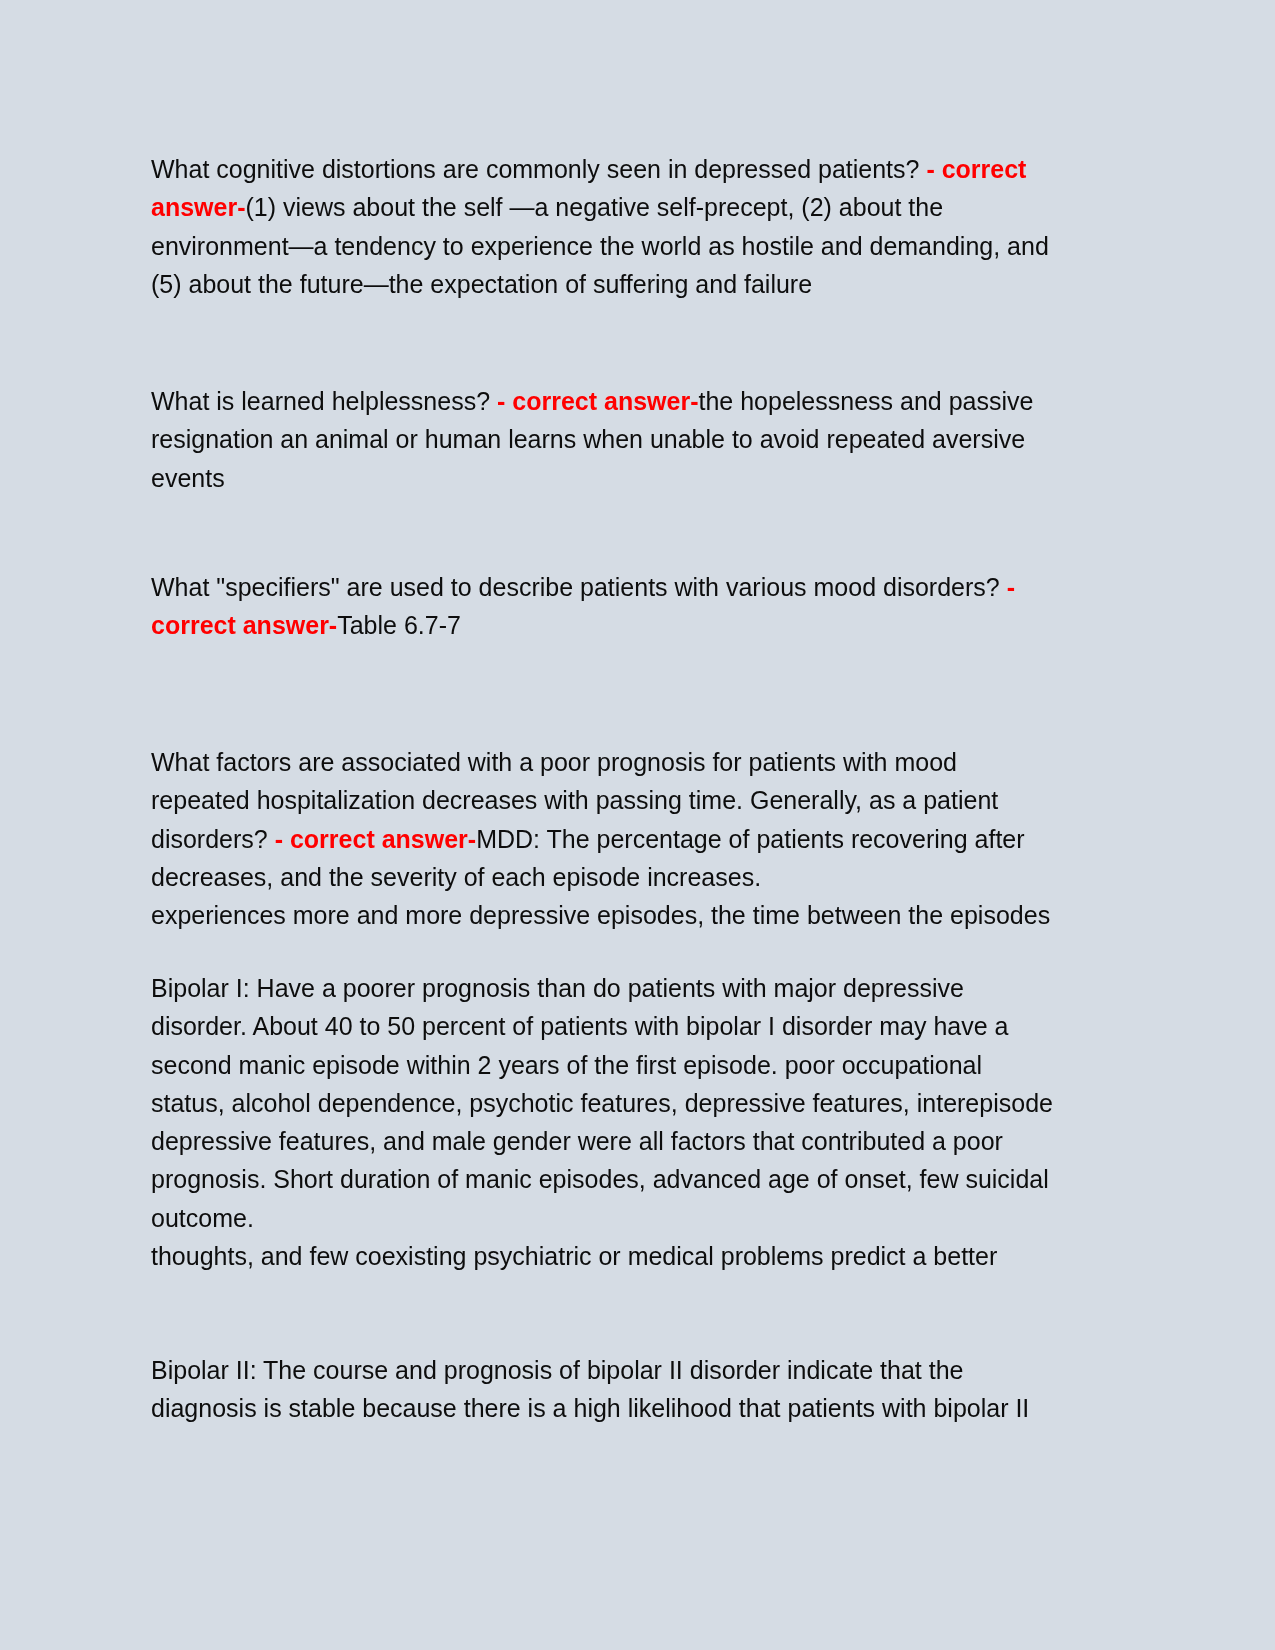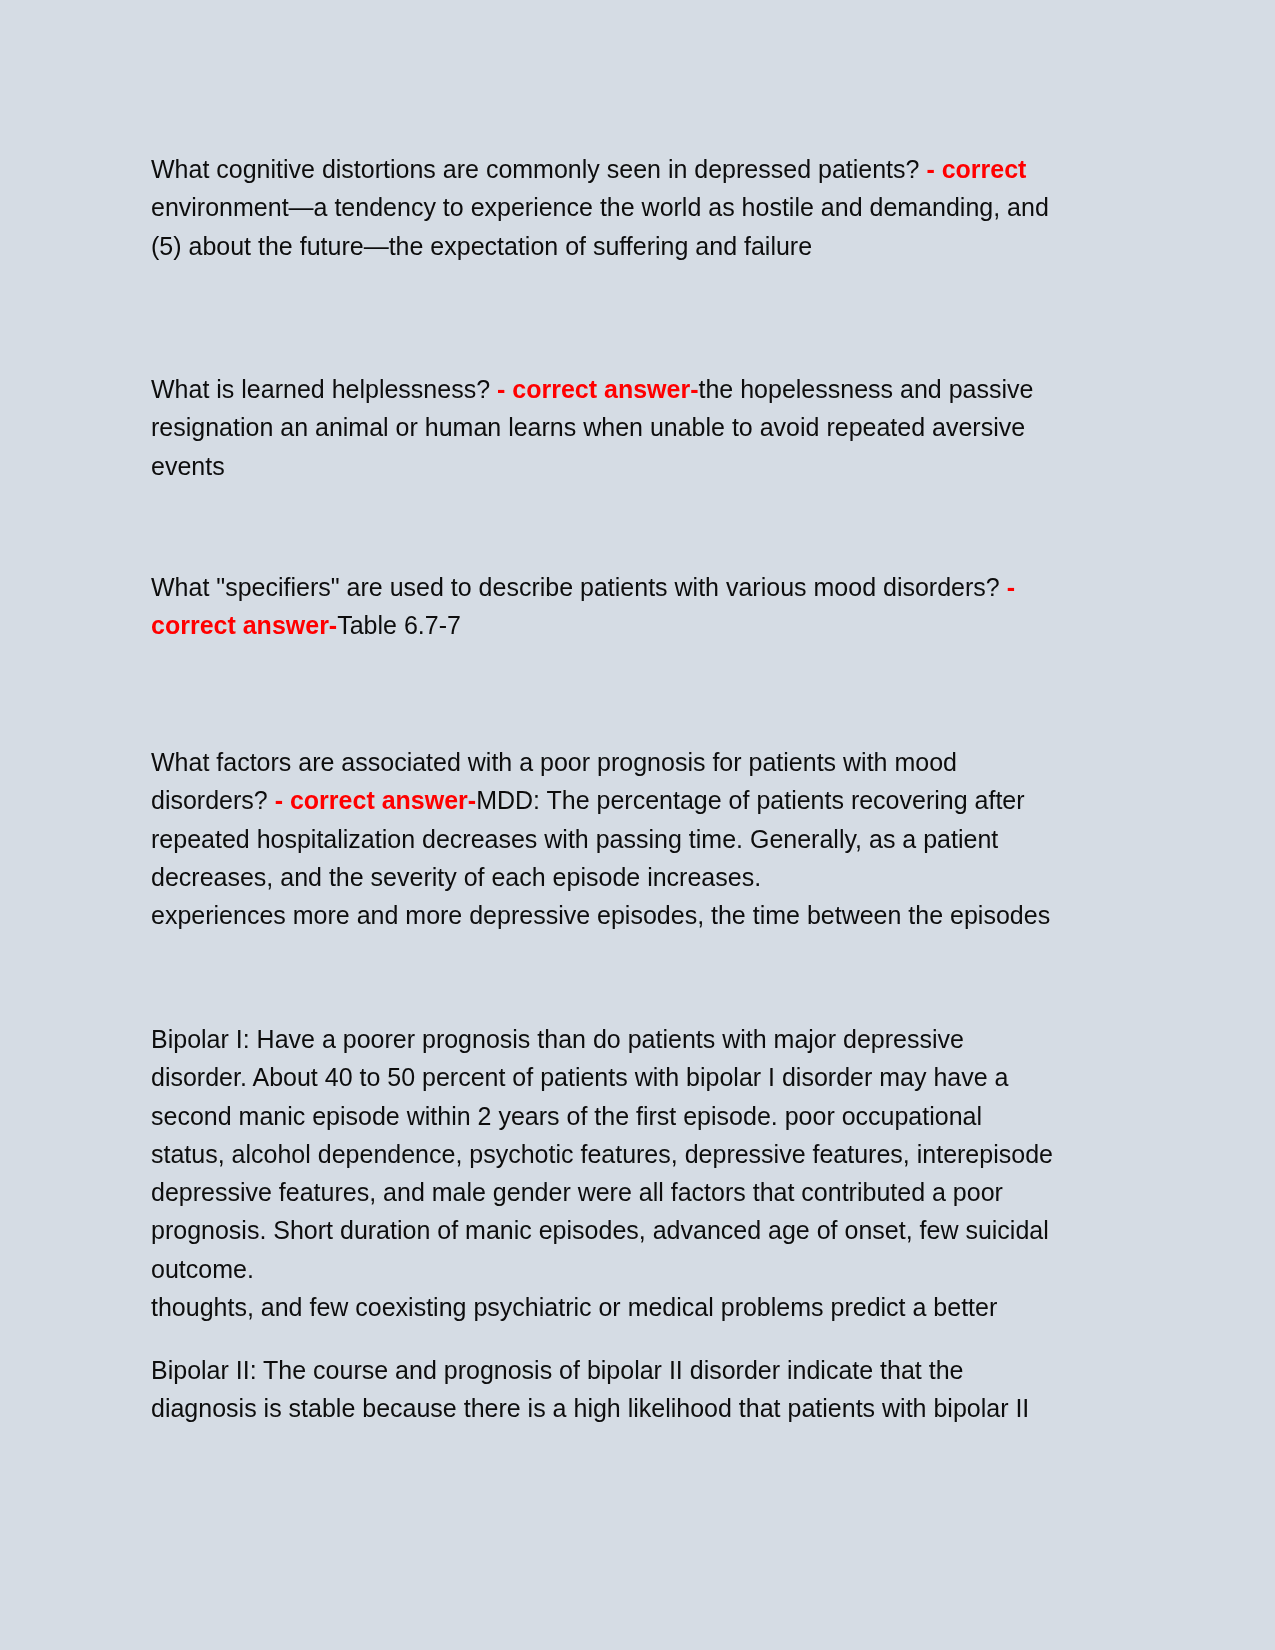--- a/index.html
+++ b/index.html
@@ -32,48 +32,49 @@
     .line {
       display: block;
       white-space: nowrap;
       height: 38.3px;
     }
     .hl {
       color: #FF0000;
       font-weight: bold;
     }
     #p1 { top: 150px; }
-    #p2 { top: 370px; }
+    #p2 { top: 382px; }
     #p3 { top: 568px; }
     #p4 { top: 743px; }
-    #p5 { top: 1020px; }
+    #p5 { top: 969px; }
     #p6 { top: 1351px; }
   </style>
 </head>
 <body>
 
 <div class="page">
   <div class="para" id="p1">
       <span class="line"><span>What cognitive distortions are commonly seen in depressed patients? </span><span class="hl">- correct</span></span>
+      <span class="line"><span class="hl">answer-</span><span>(1) views about the self —a negative self-precept, (2) about the</span></span>
       <span class="line"><span>environment—a tendency to experience the world as hostile and demanding, and</span></span>
       <span class="line"><span>(5) about the future—the expectation of suffering and failure</span></span>
     </div>
   <div class="para" id="p2">
       <span class="line"><span>What is learned helplessness? </span><span class="hl">- correct answer-</span><span>the hopelessness and passive</span></span>
       <span class="line"><span>resignation an animal or human learns when unable to avoid repeated aversive</span></span>
       <span class="line"><span>events</span></span>
     </div>
   <div class="para" id="p3">
       <span class="line"><span>What "specifiers" are used to describe patients with various mood disorders? </span><span class="hl">-</span></span>
       <span class="line"><span class="hl">correct answer-</span><span>Table 6.7-7</span></span>
     </div>
   <div class="para" id="p4">
       <span class="line"><span>What factors are associated with a poor prognosis for patients with mood</span></span>
+      <span class="line"><span>repeated hospitalization decreases with passing time. Generally, as a patient</span></span>
       <span class="line"><span>disorders? </span><span class="hl">- correct answer-</span><span>MDD: The percentage of patients recovering after</span></span>
-      <span class="line"><span>repeated hospitalization decreases with passing time. Generally, as a patient</span></span>
       <span class="line"><span>decreases, and the severity of each episode increases.</span></span>
       <span class="line"><span>experiences more and more depressive episodes, the time between the episodes</span></span>
     </div>
   <div class="para" id="p5">
       <span class="line"><span>Bipolar I: Have a poorer prognosis than do patients with major depressive</span></span>
       <span class="line"><span>disorder. About 40 to 50 percent of patients with bipolar I disorder may have a</span></span>
       <span class="line"><span>second manic episode within 2 years of the first episode. poor occupational</span></span>
       <span class="line"><span>status, alcohol dependence, psychotic features, depressive features, interepisode</span></span>
       <span class="line"><span>depressive features, and male gender were all factors that contributed a poor</span></span>
       <span class="line"><span>prognosis. Short duration of manic episodes, advanced age of onset, few suicidal</span></span>

